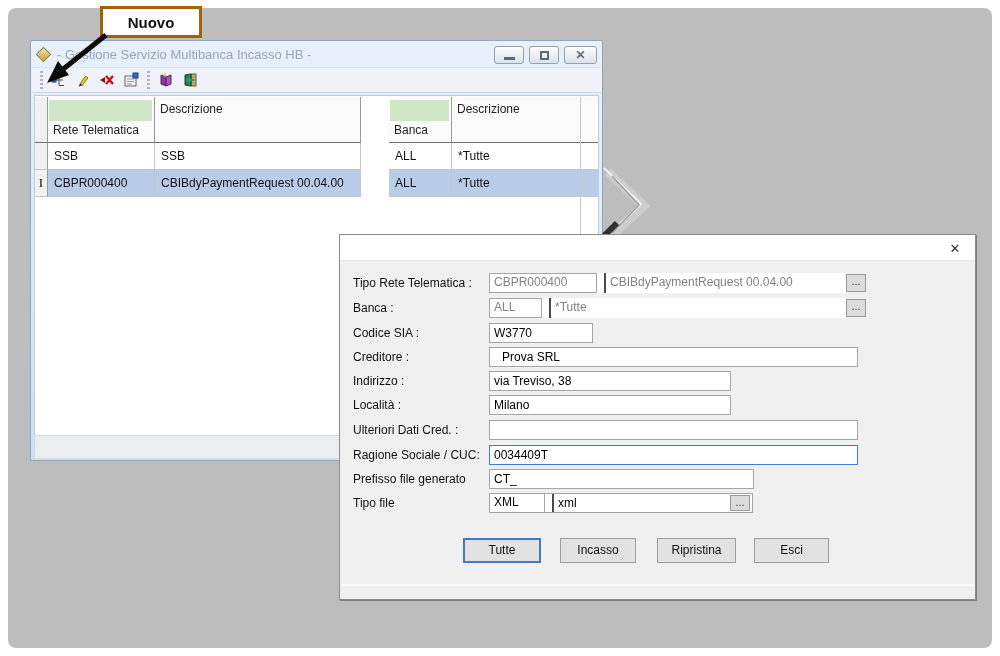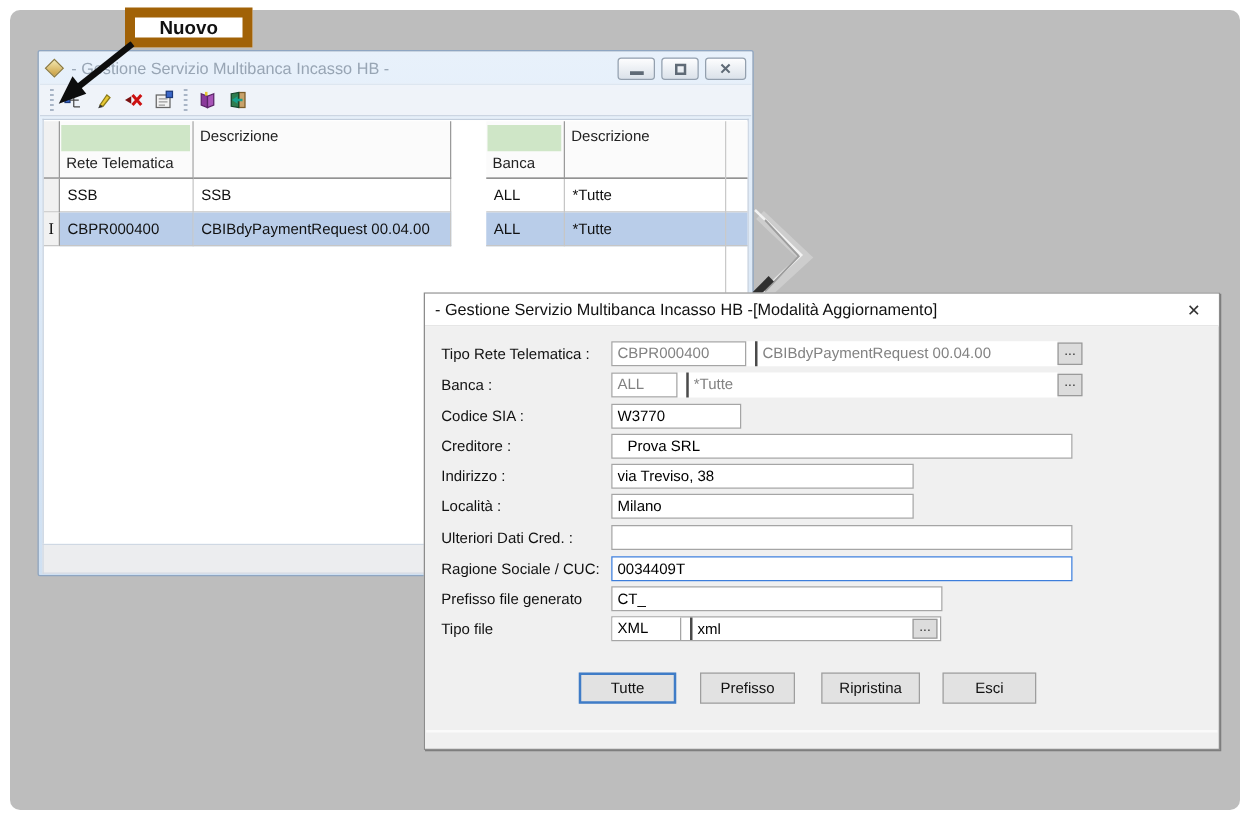--- a/index.html
+++ b/index.html
@@ -4,21 +4,21 @@
 <style>
   * { margin:0; padding:0; box-sizing:border-box; }
   html,body { width:1000px; height:656px; background:#ffffff; font-family:"Liberation Sans", sans-serif; }
   .stage { position:relative; width:1000px; height:656px; overflow:hidden; }
 
   .gray-panel { position:absolute; left:8px; top:8px; width:984px; height:640px;
     background:#bdbdbd; border-radius:8px; }
 
   
   .callout { position:absolute; left:100px; top:6px; width:102px; height:32px; z-index:60;
-    background:#ffffff; border:8px solid #a16207; display:flex; align-items:center; justify-content:center;
+    background:#ffffff; border:3px solid #a16207; display:flex; align-items:center; justify-content:center;
     font-weight:bold; font-size:15px; color:#111; }
   .callout-arrow { position:absolute; left:38px; top:33px; z-index:60; }
 
   
   .main-window { position:absolute; left:30px; top:40px; width:573px; height:421px; z-index:10;
     background:linear-gradient(#e8f1fb,#cfe0f2); border:1px solid #8fa6c2; border-radius:2px; }
   .mw-titlebar { position:relative; height:26px; display:flex; align-items:center; padding-left:7px; }
   .app-icon { width:11px; height:11px; background:linear-gradient(135deg,#f3e7ae,#c99d3e);
     border:1px solid #8d7a3c; transform:rotate(45deg); margin-right:8px; flex:0 0 auto; }
   .mw-title { font-size:13px; color:#98a5b4; white-space:nowrap; }
@@ -206,21 +206,20 @@
 
   <svg class="chevron" width="54" height="73">
     <polyline points="6,5 42,39 6,72" fill="none" stroke="#cdcdcd" stroke-width="9"></polyline>
     <polyline points="2,1 39,37 2,72" fill="none" stroke="#f2f2f2" stroke-width="2"></polyline>
     <polyline points="10,9 37,38 10,66" fill="none" stroke="#9e9e9e" stroke-width="1.5"></polyline>
     <line x1="1" y1="70" x2="15" y2="56" stroke="#2f2f2f" stroke-width="6"></line>
   </svg>
 
   <div class="dialog">
     <div class="dlg-titlebar">
-      <div class="dlg-title">- Gestione Servizio Multibanca Incasso HB -[Modalità Aggiornamento]</div>
       <div class="dlg-close">✕</div>
     </div>
 
     <div class="drow" style="top:38px;">
       <div class="dlabel">Tipo Rete Telematica :</div>
       <div class="compound" style="width:357px;">
         <div class="code-box dim" style="width:108px;">CBPR000400</div>
         <div class="vbar"></div>
         <div class="desc-txt dim">CBIBdyPaymentRequest 00.04.00</div>
       </div>
@@ -276,21 +275,21 @@
       <div class="dlabel">Tipo file</div>
       <div class="compound boxed" style="width:264px;">
         <div class="code-box" style="width:55px;">XML</div>
         <div class="vbar"></div>
         <div class="desc-txt">xml</div>
         <div class="browse-btn browse-in">...</div>
       </div>
     </div>
 
     <div class="dbtn default" style="left:123px; width:78px; line-height:21px;">Tutte</div>
-    <div class="dbtn" style="left:220px; width:76px;">Prefisso</div>
+    <div class="dbtn" style="left:220px; width:76px;">Incasso</div>
     <div class="dbtn" style="left:317px; width:79px;">Ripristina</div>
     <div class="dbtn" style="left:414px; width:75px;">Esci</div>
 
     <div class="dlg-footer-line"></div>
   </div>
 
   <div class="callout">Nuovo</div>
   <svg class="callout-arrow" width="72" height="54">
     <line x1="68" y1="2" x2="24" y2="37" stroke="#0d0d0d" stroke-width="5"></line>
     <polygon points="9,50 31,42 20,28" fill="#0d0d0d"></polygon>

